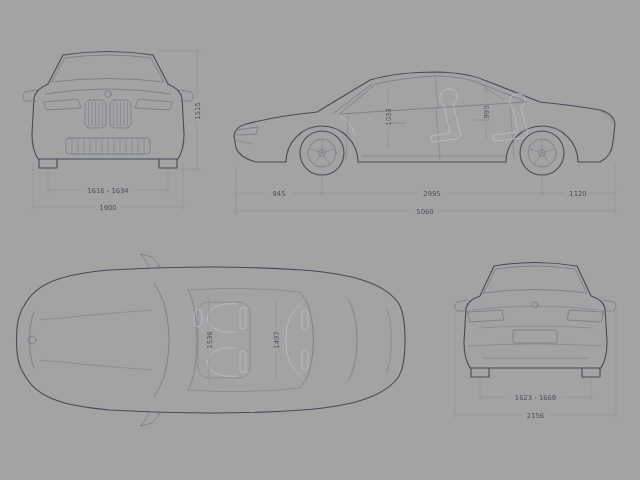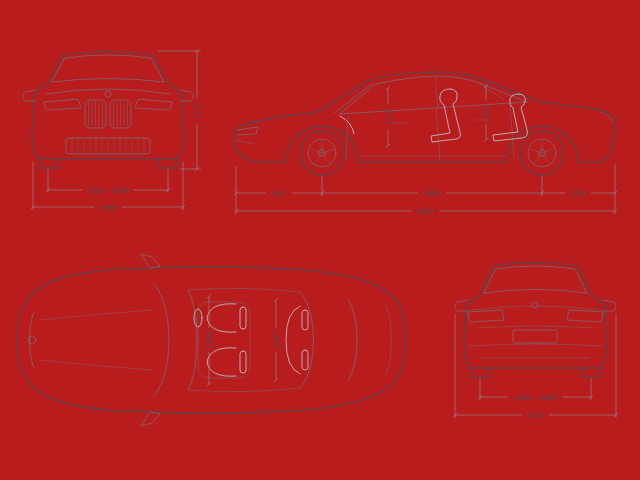--- a/index.html
+++ b/index.html
@@ -1,19 +1,19 @@
 <!DOCTYPE html>
 <html style="--line: #454c59; --detail: #6e7582; --seat: #b7bcc4; --dim: #8b919b; --text: #4a505c;"><head>
 <meta charset="utf-8">
 <style>
   :root{
     --line:#454c59; --detail:#6e7582; --seat:#b7bcc4; --dim:#8b919b; --text:#4a505c;
   }
   html,body{margin:0;padding:0;background:#ffffff;}
-  .canvas{position:relative;width:640px;height:480px;background:#b91c1c;overflow:hidden;
+  .canvas{position:relative;width:640px;height:480px;background:#a3a3a3;overflow:hidden;
           font-family:"DejaVu Sans", sans-serif;}
   svg{position:absolute;overflow:visible;}
   .outline{fill:none;stroke:var(--line);stroke-width:1.1;stroke-linejoin:round;stroke-linecap:round;}
   .detail{fill:none;stroke:var(--detail);stroke-width:0.7;stroke-linejoin:round;stroke-linecap:round;}
   .fine{fill:none;stroke:var(--detail);stroke-width:0.45;}
   .seat{fill:none;stroke:var(--seat);stroke-width:0.9;stroke-linejoin:round;stroke-linecap:round;}
   .dim{fill:none;stroke:var(--dim);stroke-width:0.6;}
   .dimtext{fill:var(--text);font-size:6.8px;font-family:"DejaVu Sans", sans-serif;}
 </style>
 </head>

